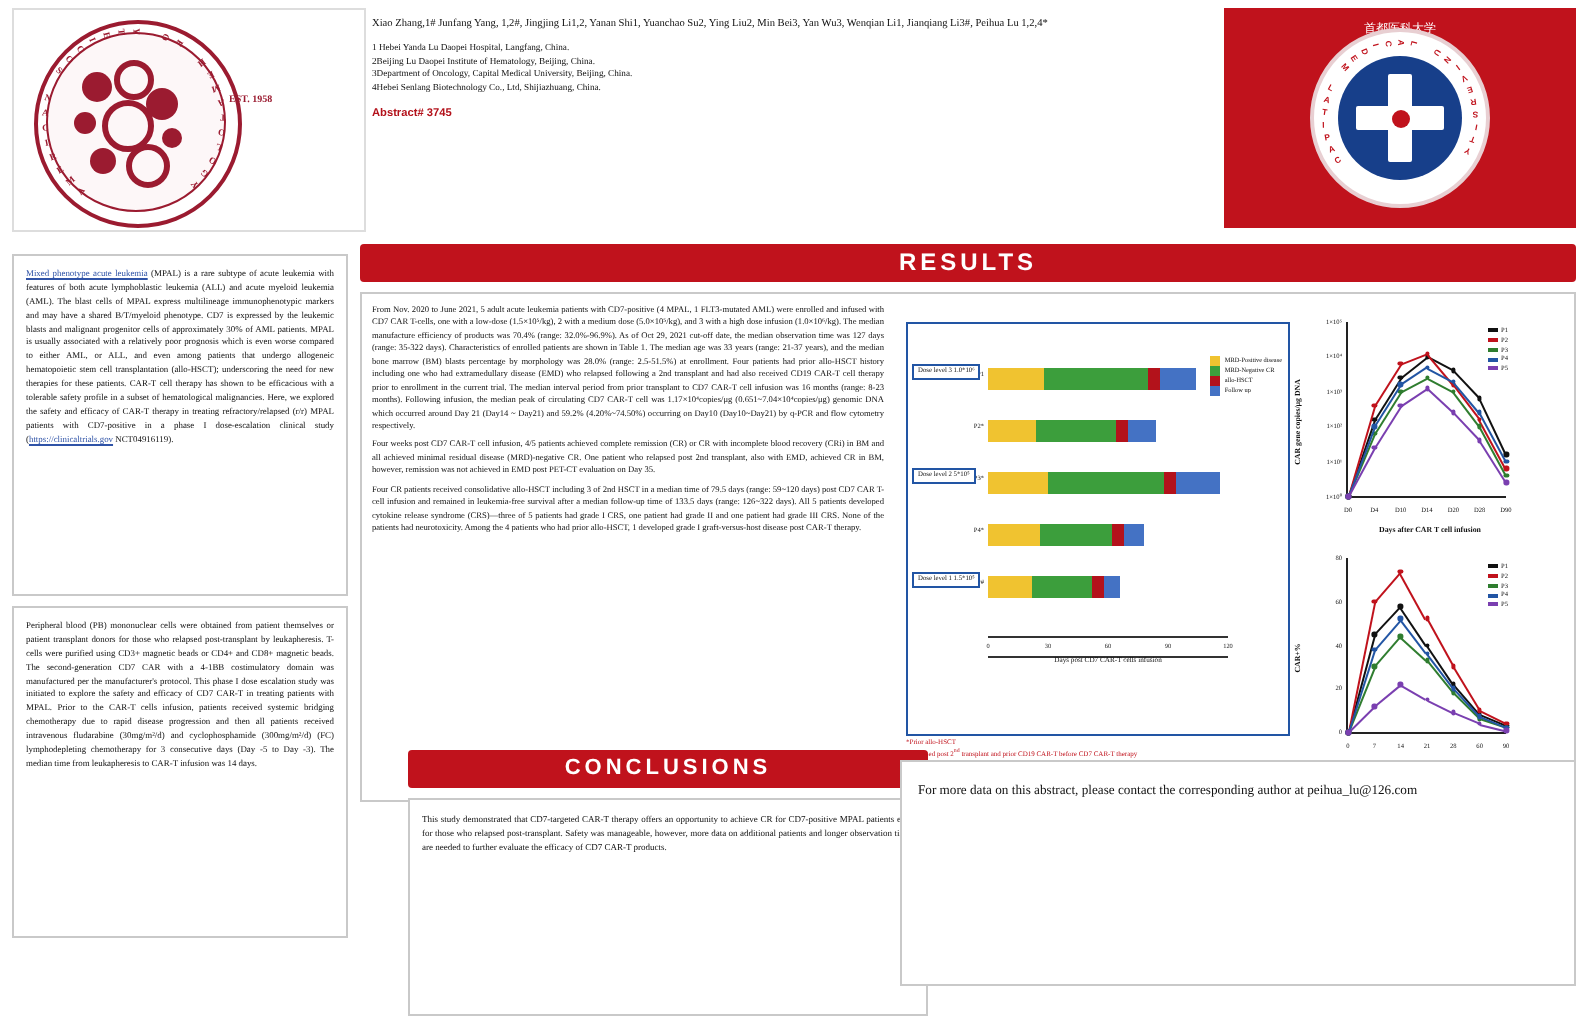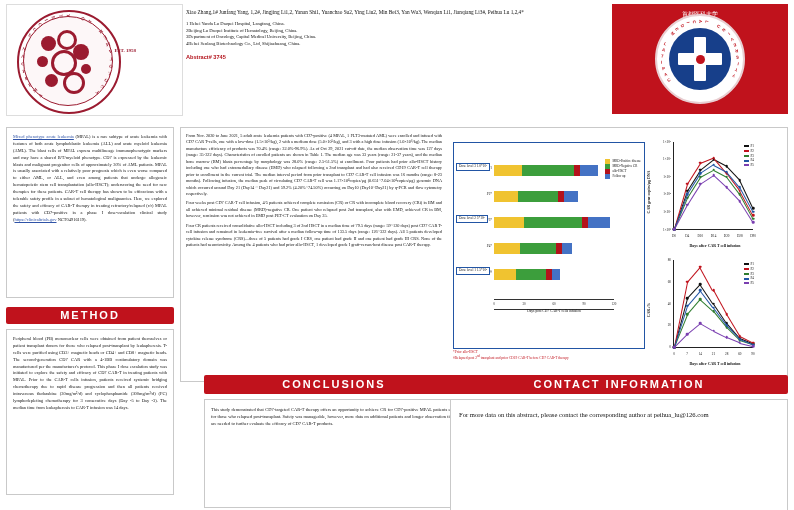--- a/index.html
+++ b/index.html
@@ -224,25 +224,25 @@
         </div>
       </div>
     </div>
   </div>
 
   <div class="col1">
     <div class="intro-body">
       <a class="link" href="#">Mixed phenotype acute leukemia</a><span> (MPAL) is a rare subtype of acute leukemia with features of both acute lymphoblastic leukemia (ALL) and acute myeloid leukemia (AML). The blast cells of MPAL express multilineage immunophenotypic markers and may have a shared B/T/myeloid phenotype. CD7 is expressed by the leukemic blasts and malignant progenitor cells of approximately 30% of AML patients. MPAL is usually associated with a relatively poor prognosis which is even worse compared to either AML, or ALL, and even among patients that undergo allogeneic hematopoietic stem cell transplantation (allo-HSCT); underscoring the need for new therapies for these patients. CAR-T cell therapy has shown to be efficacious with a tolerable safety profile in a subset of hematological malignancies. Here, we explored the safety and efficacy of CAR-T therapy in treating refractory/relapsed (r/r) MPAL patients with CD7-positive in a phase I dose-escalation clinical study (</span><a class="link" href="#">https://clinicaltrials.gov</a><span> NCT04916119).</span>
     </div>
 
-    <div class="sec-header method-h">METHOD</div>
     <div class="method-body">Peripheral blood (PB) mononuclear cells were obtained from patient themselves or patient transplant donors for those who relapsed post-transplant by leukapheresis. T-cells were purified using CD3+ magnetic beads or CD4+ and CD8+ magnetic beads. The second-generation CD7 CAR with a 4-1BB costimulatory domain was manufactured per the manufacturer's protocol. This phase I dose escalation study was initiated to explore the safety and efficacy of CD7 CAR-T in treating patients with MPAL. Prior to the CAR-T cells infusion, patients received systemic bridging chemotherapy due to rapid disease progression and then all patients received intravenous fludarabine (30mg/m²/d) and cyclophosphamide (300mg/m²/d) (FC) lymphodepleting chemotherapy for 3 consecutive days (Day -5 to Day -3). The median time from leukapheresis to CAR-T infusion was 14 days.</div>
   </div>
 
   <div class="col2">
+    <div class="sec-header res-h">RESULTS</div>
     <div class="res-body">
 
       <div class="res-text">
         <p>From Nov. 2020 to June 2021, 5 adult acute leukemia patients with CD7-positive (4 MPAL, 1 FLT3-mutated AML) were enrolled and infused with CD7 CAR T-cells, one with a low-dose (1.5×10⁵/kg), 2 with a medium dose (5.0×10⁵/kg), and 3 with a high dose infusion (1.0×10⁶/kg). The median manufacture efficiency of products was 70.4% (range: 32.0%-96.9%). As of Oct 29, 2021 cut-off date, the median observation time was 127 days (range: 35-322 days). Characteristics of enrolled patients are shown in Table 1. The median age was 33 years (range: 21-37 years), and the median bone marrow (BM) blasts percentage by morphology was 28.0% (range: 2.5-51.5%) at enrollment. Four patients had prior allo-HSCT history including one who had extramedullary disease (EMD) who relapsed following a 2nd transplant and had also received CD19 CAR-T cell therapy prior to enrollment in the current trial. The median interval period from prior transplant to CD7 CAR-T cell infusion was 16 months (range: 8-23 months). Following infusion, the median peak of circulating CD7 CAR-T cell was 1.17×10⁴copies/μg (0.651~7.04×10⁴copies/μg) genomic DNA which occurred around Day 21 (Day14 ~ Day21) and 59.2% (4.20%~74.50%) occurring on Day10 (Day10~Day21) by q-PCR and flow cytometry respectively.</p>
         <p>Four weeks post CD7 CAR-T cell infusion, 4/5 patients achieved complete remission (CR) or CR with incomplete blood recovery (CRi) in BM and all achieved minimal residual disease (MRD)-negative CR. One patient who relapsed post 2nd transplant, also with EMD, achieved CR in BM, however, remission was not achieved in EMD post PET-CT evaluation on Day 35.</p>
         <p>Four CR patients received consolidative allo-HSCT including 3 of 2nd HSCT in a median time of 79.5 days (range: 59~120 days) post CD7 CAR T-cell infusion and remained in leukemia-free survival after a median follow-up time of 133.5 days (range: 126~322 days). All 5 patients developed cytokine release syndrome (CRS)—three of 5 patients had grade I CRS, one patient had grade II and one patient had grade III CRS. None of the patients had neurotoxicity. Among the 4 patients who had prior allo-HSCT, 1 developed grade I graft-versus-host disease post CAR-T therapy.</p>
       </div>
 
       <div class="fig-bar">
         <div class="fig-bar-inner" id="barfig">
@@ -481,17 +481,16 @@
 
     </div>
   </div>
 
   <div class="col-conc">
     <div class="sec-header conc-h">CONCLUSIONS</div>
     <div class="conc-body">This study demonstrated that CD7-targeted CAR-T therapy offers an opportunity to achieve CR for CD7-positive MPAL patients even for those who relapsed post-transplant. Safety was manageable, however, more data on additional patients and longer observation times are needed to further evaluate the efficacy of CD7 CAR-T products.</div>
   </div>
 
   <div class="col-contact">
-    <div class="sec-header contact-h">CONTACT INFORMATION</div>
     <div class="contact-body">For more data on this abstract, please contact the corresponding author at peihua_lu@126.com</div>
   </div>
 
 </div>
 
 </body></html>

